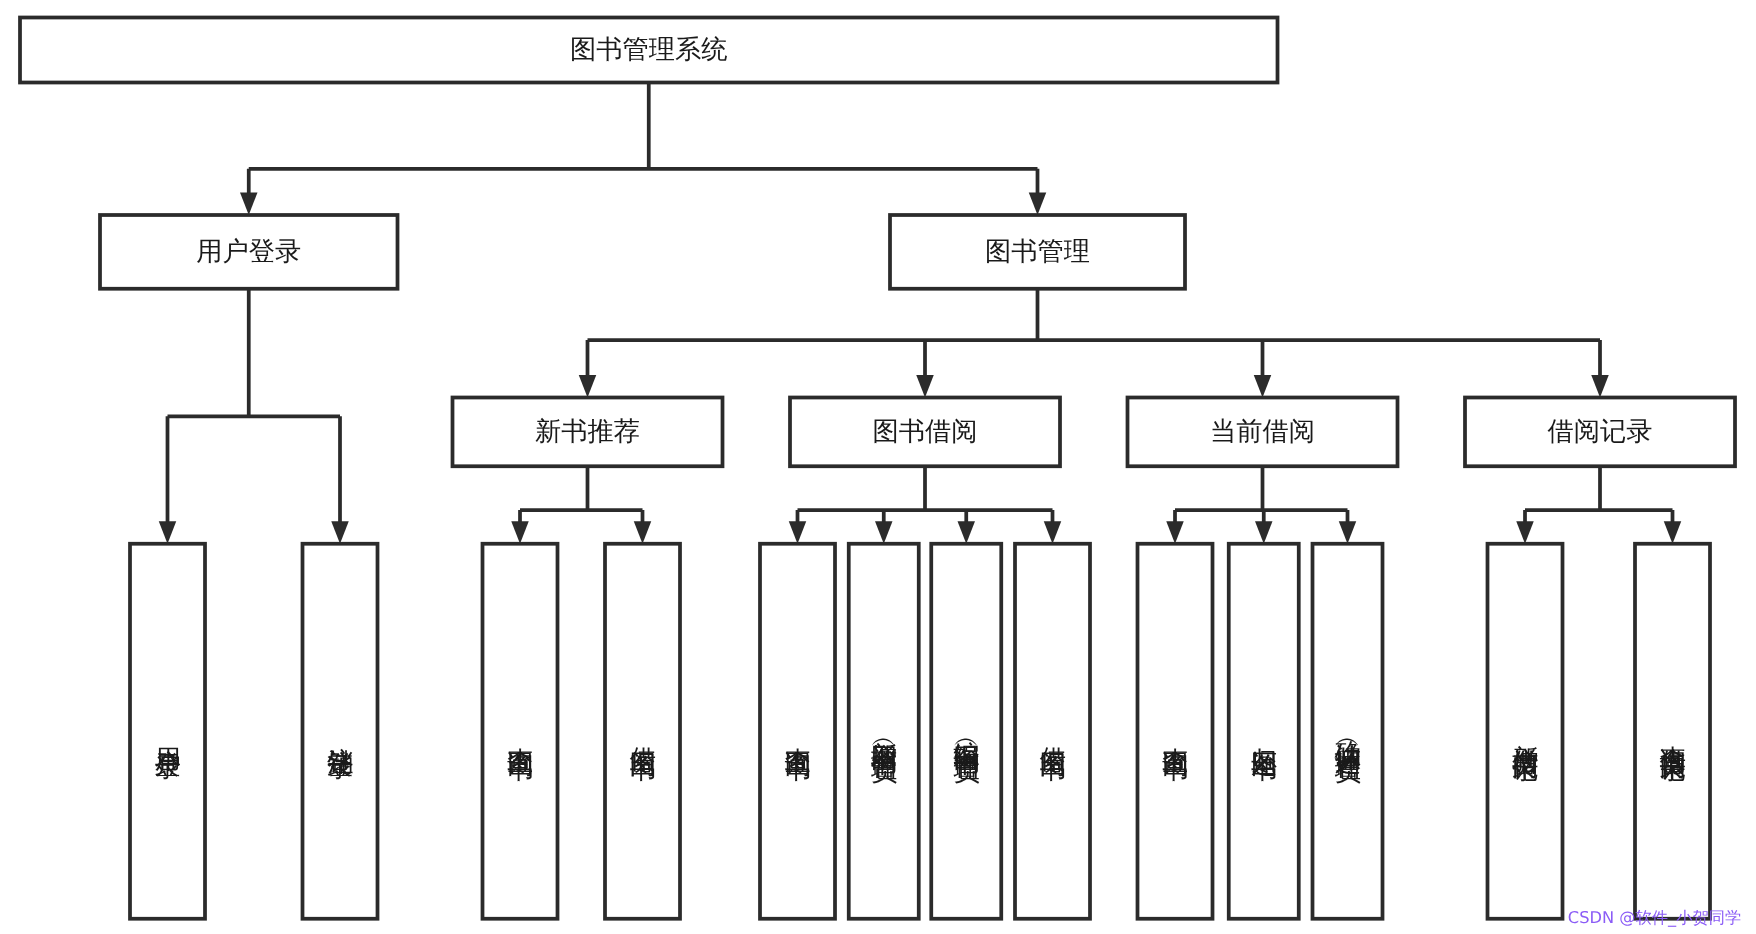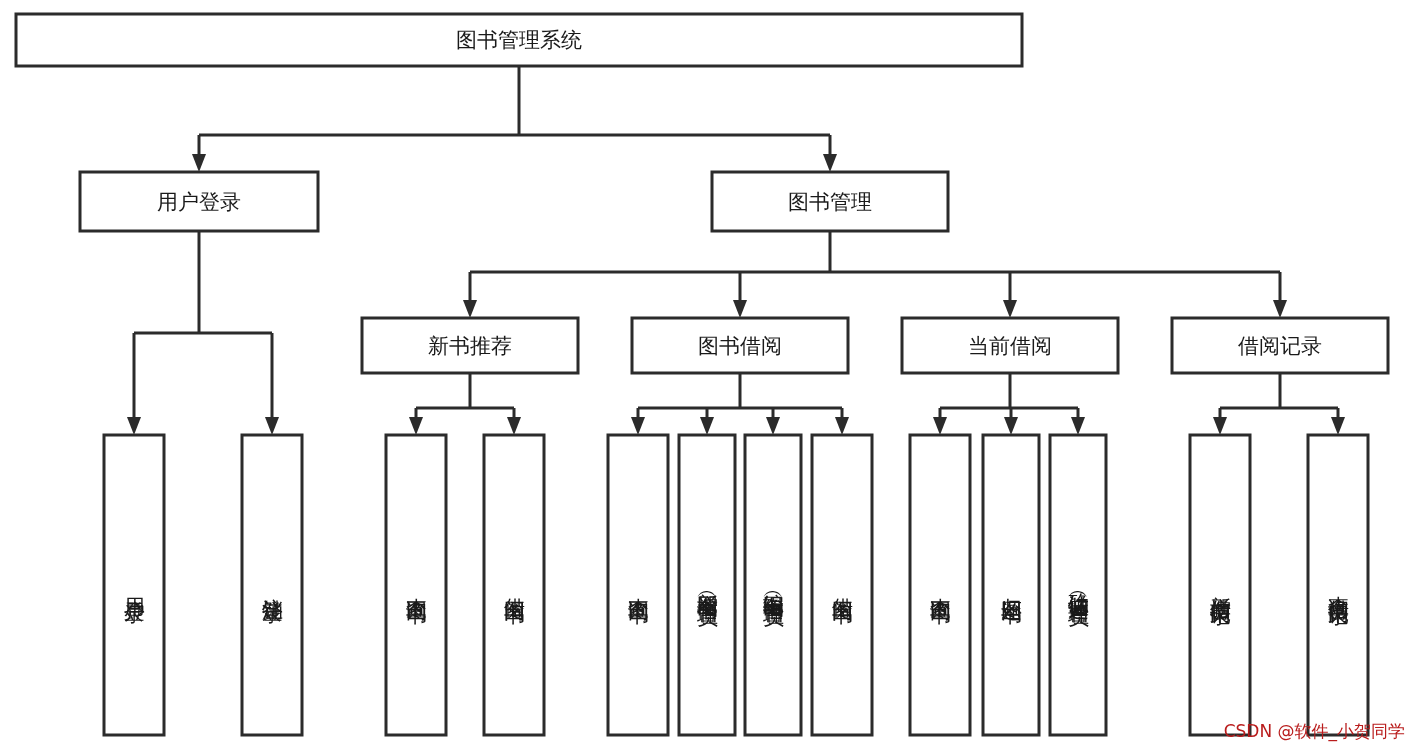--- a/index.html
+++ b/index.html
@@ -62,25 +62,25 @@
     display: flex;
     align-items: center;
     justify-content: center;
     text-align: center;
     white-space: nowrap;
     pointer-events: none;
     user-select: none;
   }
   #watermark {
     position: absolute;
-    right: 0;
+    right: 12px;
     bottom: 4px;
     font-family: "DejaVu Sans", "Liberation Sans", sans-serif;
-    font-size: 17px;
-    color: #b91c1c;
+    font-size: 13px;
+    color: #8b5cf6;
     white-space: nowrap;
     user-select: none;
   }
 </style>
 </head>
 <body>
 
 <div id="diagram-root">
   <svg id="diagram-svg" viewBox="0 0 1405 747" xmlns="http://www.w3.org/2000/svg">
     <g id="connector-layer">

